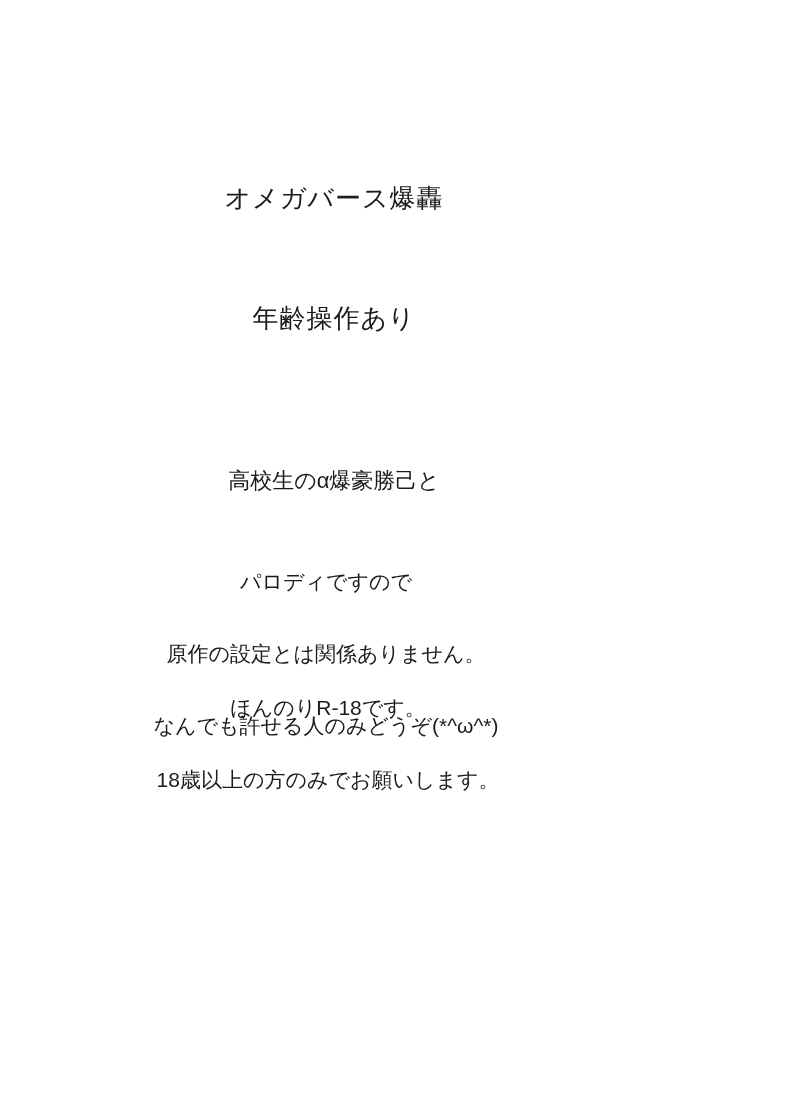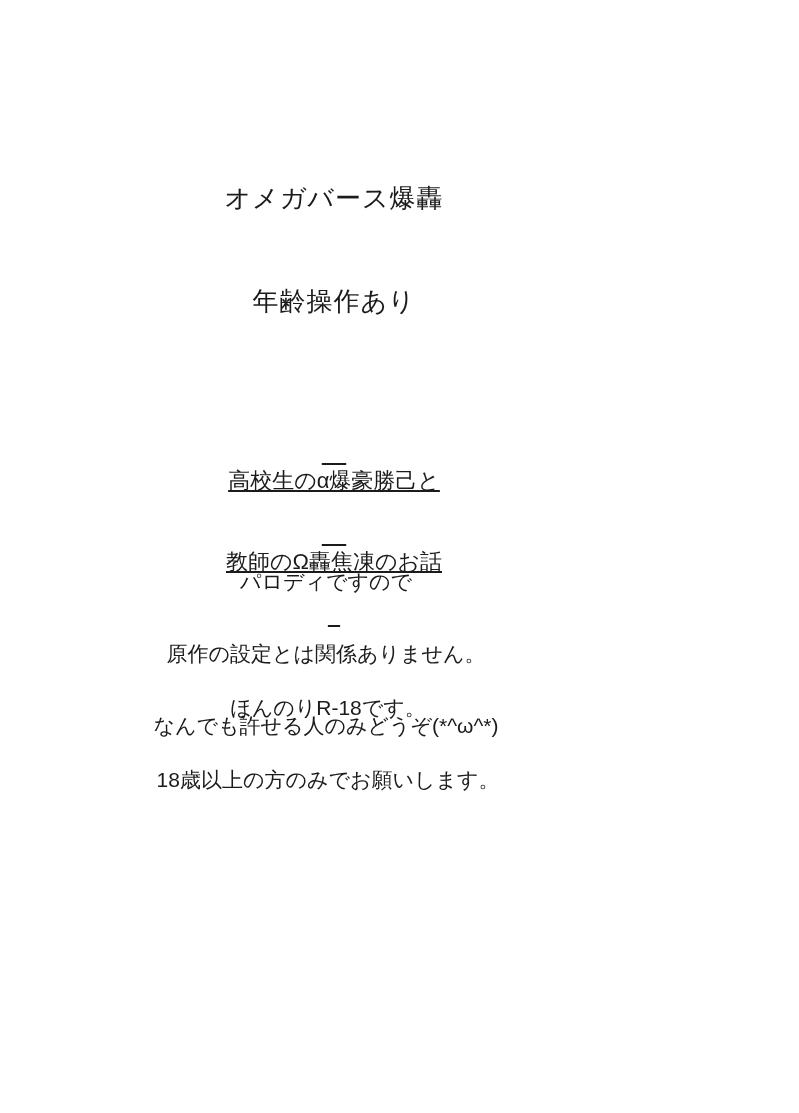--- a/index.html
+++ b/index.html
@@ -23,21 +23,20 @@
     text-align: center;
     white-space: pre;
   }
   .title-line {
     font-size: 26px;
     letter-spacing: 1px;
   }
   .pairing-block {
     font-size: 22px;
     line-height: 27px;
-    text-decoration: underline;
   }
   .disclaimer-block {
     font-size: 21px;
     line-height: 24px;
     margin-left: -8px;
   }
   .rating-block {
     font-size: 21px;
     line-height: 24px;
     margin-left: -6px;
@@ -54,25 +53,24 @@
   }
 </style>
 </head>
 <body>
 
 <div class="page">
 
   <div class="txt title-line" style="top:181px">オメガバース爆轟</div>
 
 
-  <div class="txt title-line" style="top:284px">年齢操作あり</div>
+  <div class="txt title-line" style="top:301px">年齢操作あり</div>
 
   <div class="txt pairing-block" style="top:413px">
     <div>高校生のα爆豪勝己と</div>
-    <div>教師のΩ轟焦凍のお話</div>
   </div>
 
   <div class="txt disclaimer-block" style="top:522px">
     <div>パロディですので</div>
     <div>原作の設定とは関係ありません。</div>
     <div>なんでも許せる人のみどうぞ(*^ω^*)</div>
   </div>
 
   <div class="txt rating-block" style="top:648px">
     <div>ほんのりR-18です。</div>

